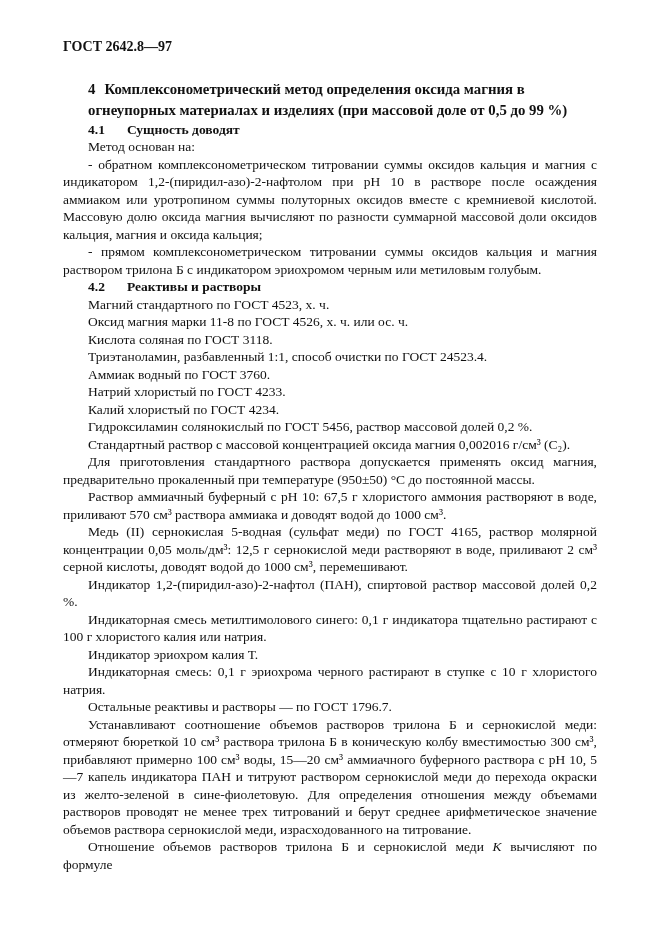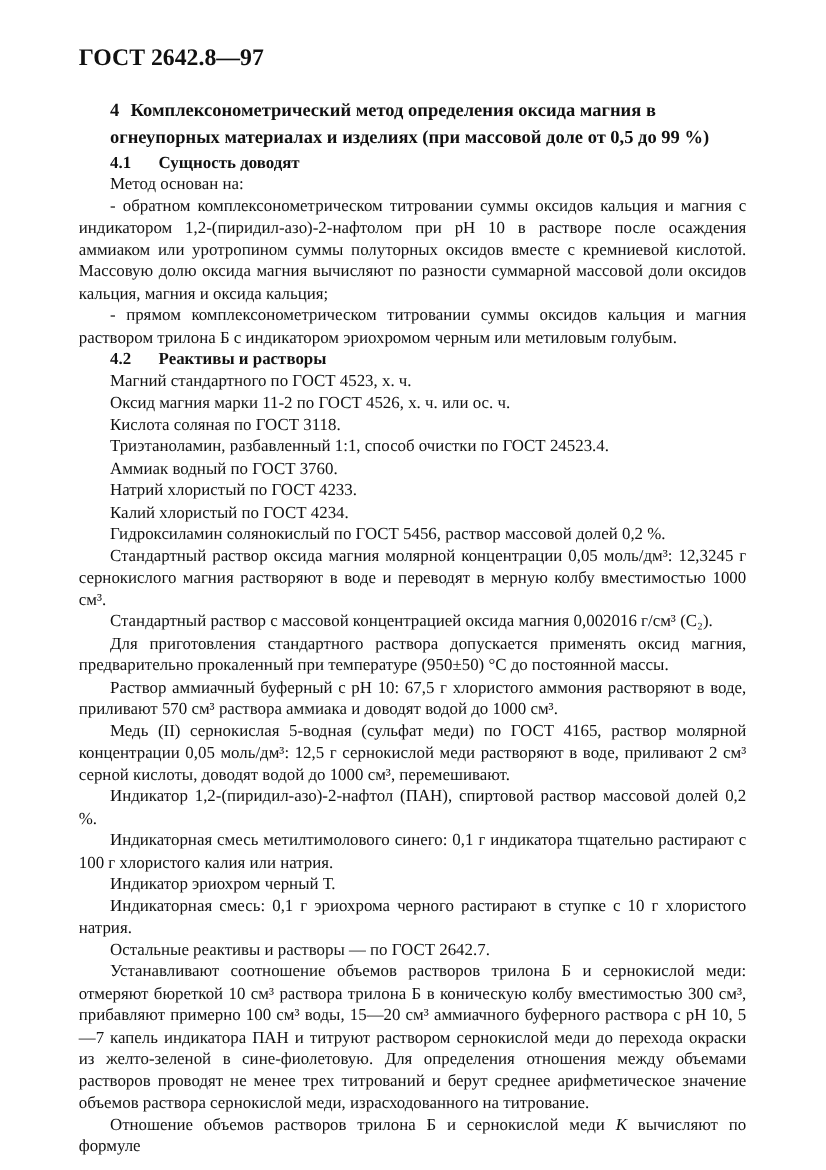--- a/index.html
+++ b/index.html
@@ -15,21 +15,21 @@
     color: #111;
     font-family: "Liberation Serif", "DejaVu Serif", serif;
     font-size: 13.5px;
     line-height: 17.5px;
     box-sizing: border-box;
     padding: 38px 64px 0 63px;
     overflow: hidden;
   }
   .doc-header {
     font-weight: bold;
-    font-size: 19px;
+    font-size: 14px;
     margin-bottom: 23px;
   }
   .sec-title {
     font-weight: bold;
     font-size: 14.8px;
     line-height: 21px;
     text-align: left;
     padding-left: 25px;
     margin-bottom: 0;
   }
@@ -56,34 +56,33 @@
 
   <p class="bold-sub"><span class="sub-num">4.1</span><span>Сущность доводят</span></p>
 
   <p class="body-p">Метод основан на:</p>
   <p class="body-p">- обратном комплексонометрическом титровании суммы оксидов кальция и магния с индикатором 1,2-(пиридил-азо)-2-нафтолом при рН 10 в растворе после осаждения аммиаком или уротропином суммы полуторных оксидов вместе с кремниевой кислотой. Массовую долю оксида магния вычисляют по разности суммарной массовой доли оксидов кальция, магния и оксида кальция;</p>
   <p class="body-p">- прямом комплексонометрическом титровании суммы оксидов кальция и магния раствором трилона Б с индикатором эриохромом черным или метиловым голубым.</p>
 
   <p class="bold-sub"><span class="sub-num">4.2</span><span>Реактивы и растворы</span></p>
 
   <p class="body-p">Магний стандартного по ГОСТ 4523, х. ч.</p>
-  <p class="body-p">Оксид магния марки 11-2 по ГОСТ 4526, х. ч. или ос. ч.</p>
+  <p class="body-p">Оксид магния марки 11-8 по ГОСТ 4526, х. ч. или ос. ч.</p>
   <p class="body-p">Кислота соляная по ГОСТ 3118.</p>
   <p class="body-p">Триэтаноламин, разбавленный 1:1, способ очистки по ГОСТ 24523.4.</p>
   <p class="body-p">Аммиак водный по ГОСТ 3760.</p>
   <p class="body-p">Натрий хлористый по ГОСТ 4233.</p>
   <p class="body-p">Калий хлористый по ГОСТ 4234.</p>
   <p class="body-p">Гидроксиламин солянокислый по ГОСТ 5456, раствор массовой долей 0,2 %.</p>
-  <p class="body-p">Стандартный раствор оксида магния молярной концентрации 0,05 моль/дм³: 12,3245 г сернокислого магния растворяют в воде и переводят в мерную колбу вместимостью 1000 см³.</p>
   <p class="body-p">Стандартный раствор с массовой концентрацией оксида магния 0,002016 г/см³ (С₂).</p>
   <p class="body-p">Для приготовления стандартного раствора допускается применять оксид магния, предварительно прокаленный при температуре (950±50) °С до постоянной массы.</p>
   <p class="body-p">Раствор аммиачный буферный с рН 10: 67,5 г хлористого аммония растворяют в воде, приливают 570 см³ раствора аммиака и доводят водой до 1000 см³.</p>
   <p class="body-p">Медь (II) сернокислая 5-водная (сульфат меди) по ГОСТ 4165, раствор молярной концентрации 0,05 моль/дм³: 12,5 г сернокислой меди растворяют в воде, приливают 2 см³ серной кислоты, доводят водой до 1000 см³, перемешивают.</p>
   <p class="body-p">Индикатор 1,2-(пиридил-азо)-2-нафтол (ПАН), спиртовой раствор массовой долей 0,2 %.</p>
   <p class="body-p">Индикаторная смесь метилтимолового синего: 0,1 г индикатора тщательно растирают с 100 г хлористого калия или натрия.</p>
-  <p class="body-p">Индикатор эриохром черный Т.</p>
+  <p class="body-p">Индикатор эриохром калия Т.</p>
   <p class="body-p">Индикаторная смесь: 0,1 г эриохрома черного растирают в ступке с 10 г хлористого натрия.</p>
-  <p class="body-p">Остальные реактивы и растворы — по ГОСТ 2642.7.</p>
+  <p class="body-p">Остальные реактивы и растворы — по ГОСТ 1796.7.</p>
   <p class="body-p">Устанавливают соотношение объемов растворов трилона Б и сернокислой меди: отмеряют бюреткой 10 см³ раствора трилона Б в коническую колбу вместимостью 300 см³, прибавляют примерно 100 см³ воды, 15—20 см³ аммиачного буферного раствора с рН 10, 5—7 капель индикатора ПАН и титруют раствором сернокислой меди до перехода окраски из желто-зеленой в сине-фиолетовую. Для определения отношения между объемами растворов проводят не менее трех титрований и берут среднее арифметическое значение объемов раствора сернокислой меди, израсходованного на титрование.</p>
 
   <p class="body-p"><span>Отношение объемов растворов трилона Б и сернокислой меди</span> <span style="font-style:italic">К</span> <span>вычисляют по формуле</span></p>
 
 </div>
 
 </body></html>

